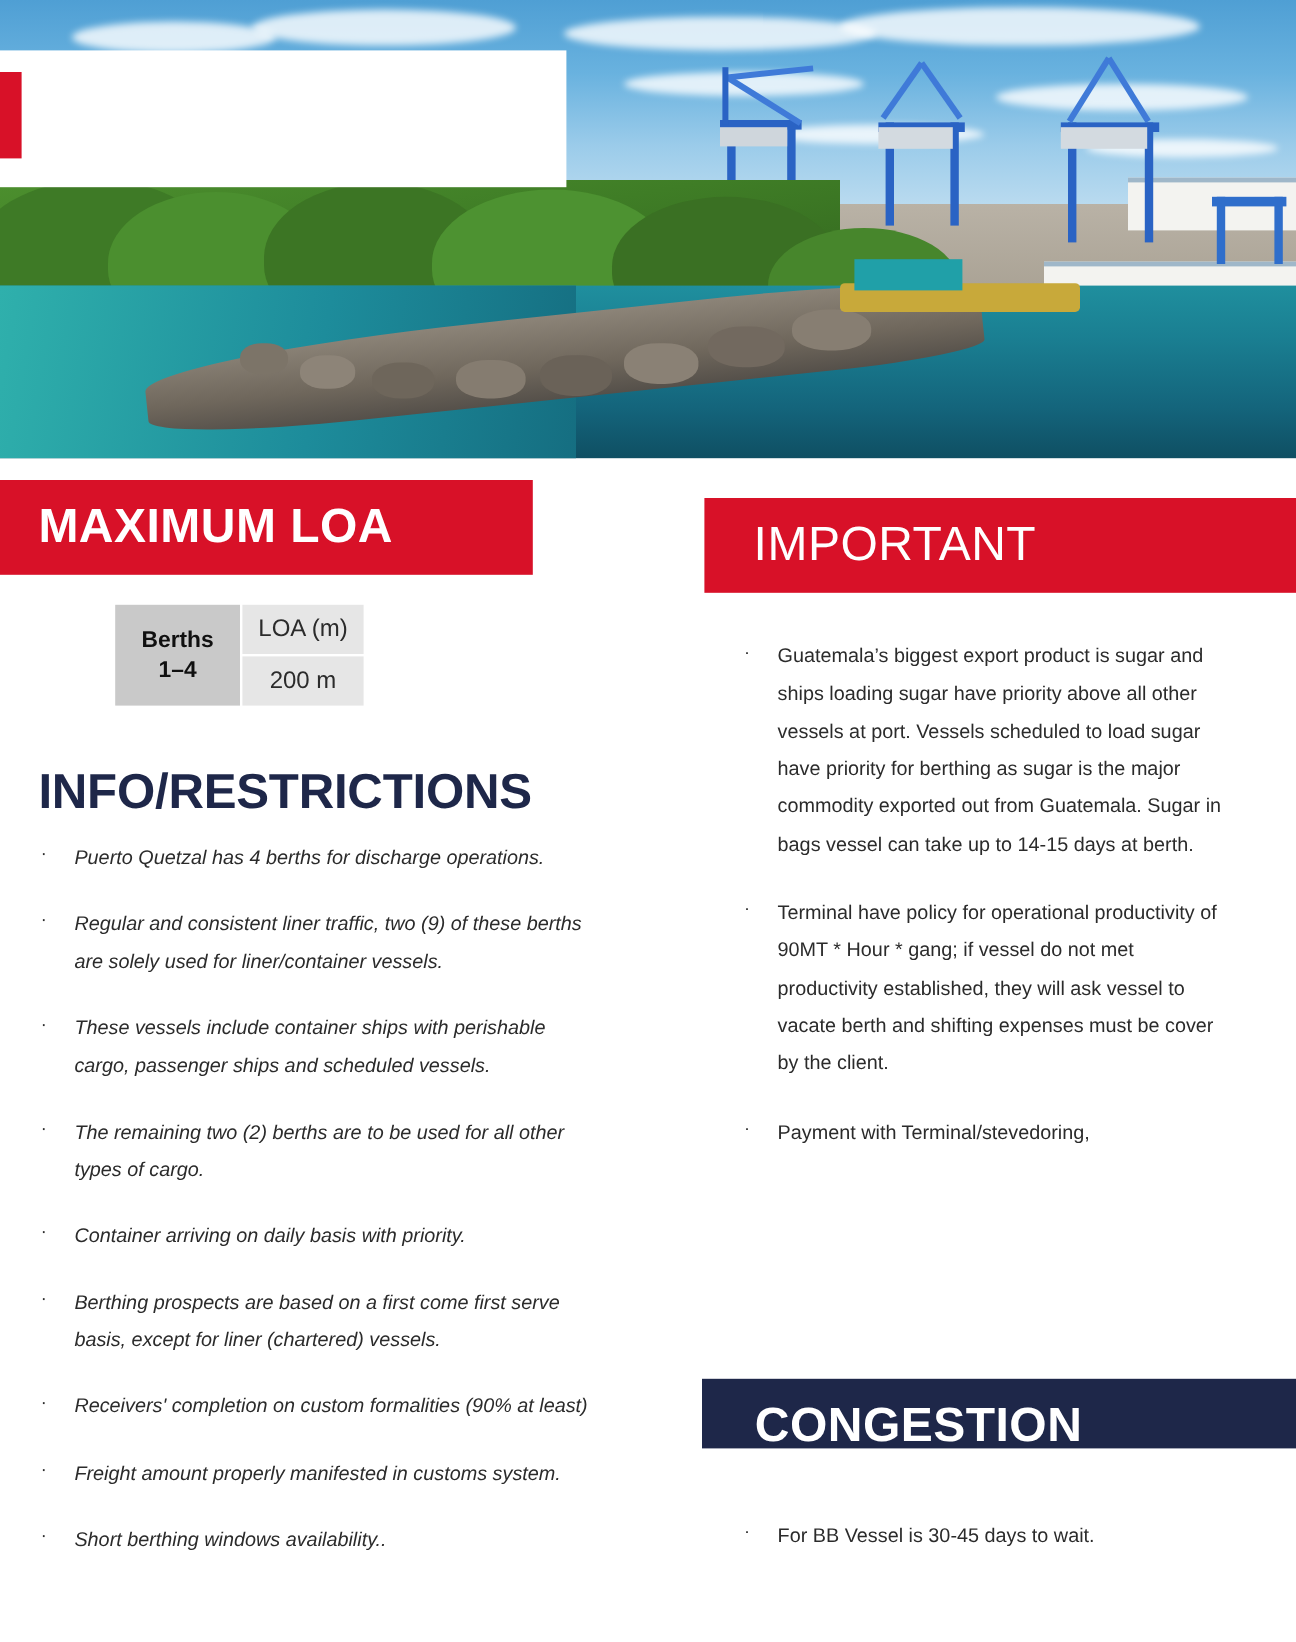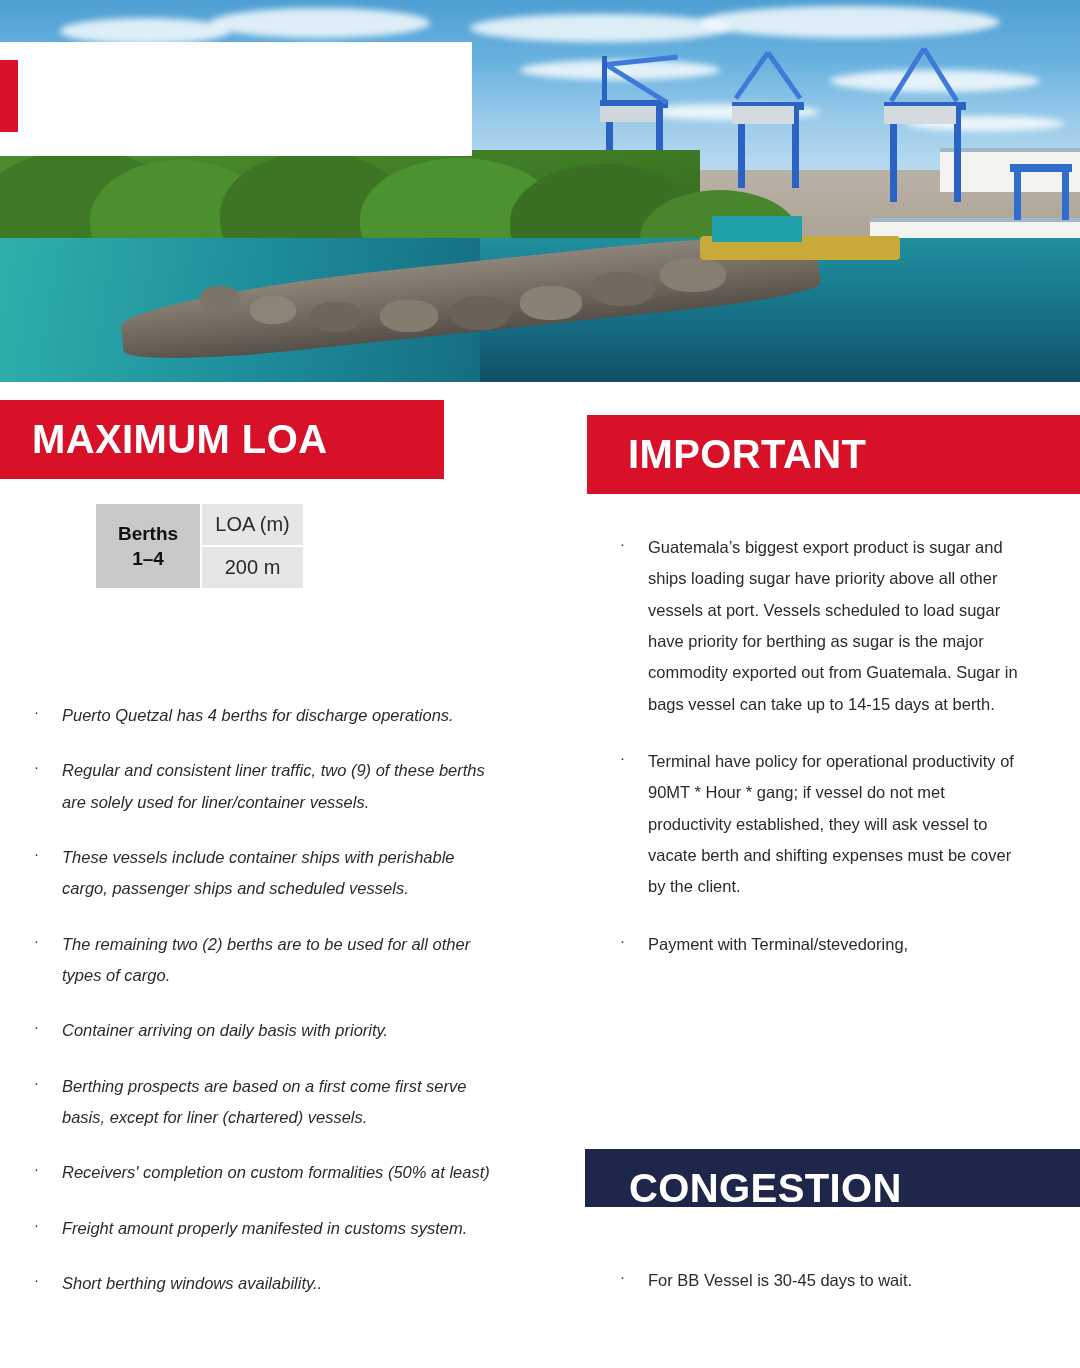--- a/index.html
+++ b/index.html
@@ -80,21 +80,21 @@
   .bar-maxloa span {
     position:absolute; left:32px; top:17px;
     color:#fff; font-size:40px; font-weight:800; letter-spacing:.4px;
   }
   .bar-important {
     position:absolute; left:587px; top:415px; width:493px; height:79px;
     background:#D81128;
   }
   .bar-important span {
     position:absolute; left:41px; top:17px;
-    color:#fff; font-size:40px; font-weight:700; letter-spacing:.4px;
+    color:#fff; font-size:40px; font-weight:400; letter-spacing:.4px;
   }
   .bar-congestion {
     position:absolute; left:585px; top:1149px; width:495px; height:58px;
     background:#1E2749;
   }
   .bar-congestion span {
     position:absolute; left:44px; top:17px;
     color:#fff; font-size:40px; font-weight:800; letter-spacing:.4px;
   }
 
@@ -281,20 +281,21 @@
     <div class="loa-berths">
       <div>Berths</div>
       <div>1–4</div>
     </div>
     <div class="loa-right">
       <div class="loa-cell">LOA (m)</div>
       <div class="loa-cell second">200 m</div>
     </div>
   </div>
 
+  <div class="h-info">INFO/RESTRICTIONS</div>
 
   <div class="bullets" id="info-list">
     <div class="bullet">
       <div class="dot">·</div>
       <div class="txt">Puerto Quetzal has 4 berths for discharge operations.</div>
     </div>
     <div class="bullet">
       <div class="dot">·</div>
       <div class="txt">Regular and consistent liner traffic, two (9) of these berths are solely used for liner/container vessels.</div>
     </div>
@@ -309,21 +310,21 @@
     <div class="bullet">
       <div class="dot">·</div>
       <div class="txt">Container arriving on daily basis with priority.</div>
     </div>
     <div class="bullet">
       <div class="dot">·</div>
       <div class="txt">Berthing prospects are based on a first come first serve basis, except for liner (chartered) vessels.</div>
     </div>
     <div class="bullet">
       <div class="dot">·</div>
-      <div class="txt">Receivers' completion on custom formalities (50% at least)</div>
+      <div class="txt">Receivers' completion on custom formalities (90% at least)</div>
     </div>
     <div class="bullet">
       <div class="dot">·</div>
       <div class="txt">Freight amount properly manifested in customs system.</div>
     </div>
     <div class="bullet">
       <div class="dot">·</div>
       <div class="txt">Short berthing windows availability..</div>
     </div>
   </div>

